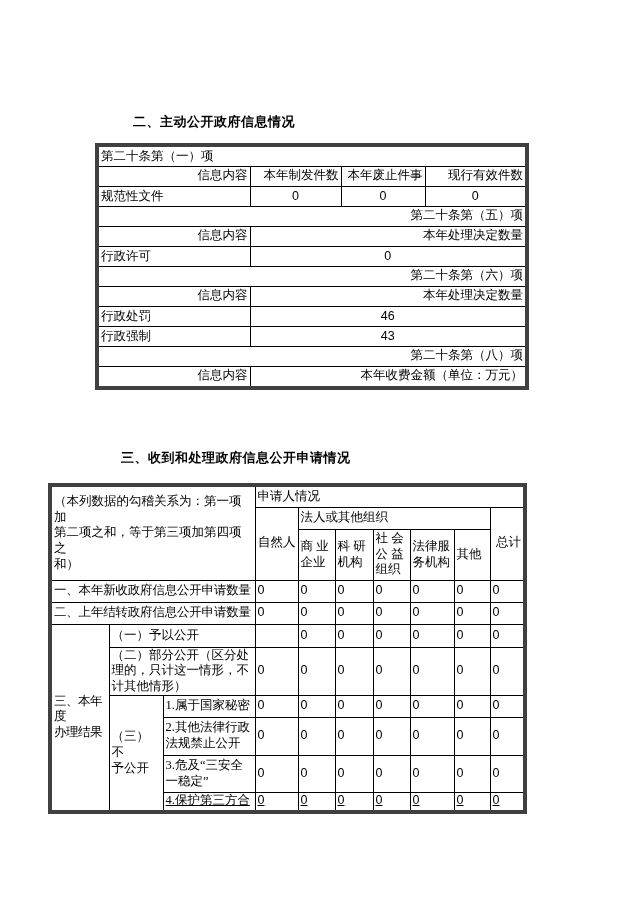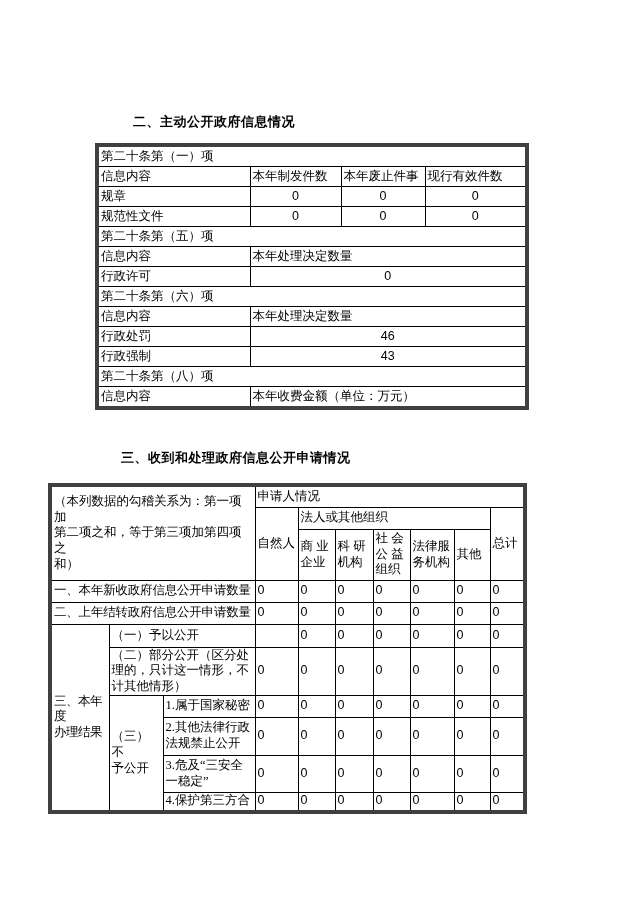--- a/index.html
+++ b/index.html
@@ -36,42 +36,42 @@
     overflow:hidden;
   }
 
   
   #table1{left:95px;top:143px;width:430px;}
   #table1 td{height:19px;}
 
   
   #table2{left:48px;top:483px;width:475px;}
 
-  .c{text-align:left;}
+  .c{text-align:right;font-family:Liberation Mono, monospace;}
   .l{text-align:left;}
   .nowrap{white-space:nowrap;}
   .pre{white-space:pre-line;}
   .num{
     font-family:"Liberation Sans", sans-serif;
     font-size:11.5px;
     text-align:center;
   }
   .val{
     font-family:"Liberation Sans", sans-serif;
     font-size:11.5px;
     text-align:left;
     padding:0 2px;
   }
   .note-cell{line-height:1.52;font-size:12.5px;}
   .rowlabel{white-space:nowrap;letter-spacing:-0.2px;}
   .subhead{line-height:1.3;padding:0 1px;}
   .grp{letter-spacing:-0.5px;padding:0 1px;}
 
   .h22{height:22px;} .h51{height:51px;} .h23{height:23px;}
-  .h48{height:48px;} .h38{height:38px;} .h37{height:37px;} .h20{height:20px;}
+  .h48{height:48px;} .h38{height:38px;} .h37{height:37px;} .h20{height:20px;text-decoration:underline;}
 </style>
 </head>
 <body>
 
 <div id="title1" class="doc-title">二、主动公开政府信息情况</div>
 
 <table id="table1" class="t">
   <colgroup>
     <col style="width:153px">
       <col style="width:91px">
@@ -80,26 +80,20 @@
   </colgroup>
   <tbody>
       <tr>
     <td colspan="4" class="l nowrap">第二十条第（一）项</td>
   </tr>
   <tr>
     <td class="c">信息内容</td>
     <td class="c">本年制发件数</td>
     <td class="c">本年废止件事</td>
     <td class="c">现行有效件数</td>
-  </tr>
-  <tr>
-    <td class="l nowrap">规章</td>
-    <td class="num">0</td>
-    <td class="num">0</td>
-    <td class="num">0</td>
   </tr>
   <tr>
     <td class="l nowrap">规范性文件</td>
     <td class="num">0</td>
     <td class="num">0</td>
     <td class="num">0</td>
   </tr>
 
   <tr>
     <td colspan="4" class="c">第二十条第（五）项</td>

